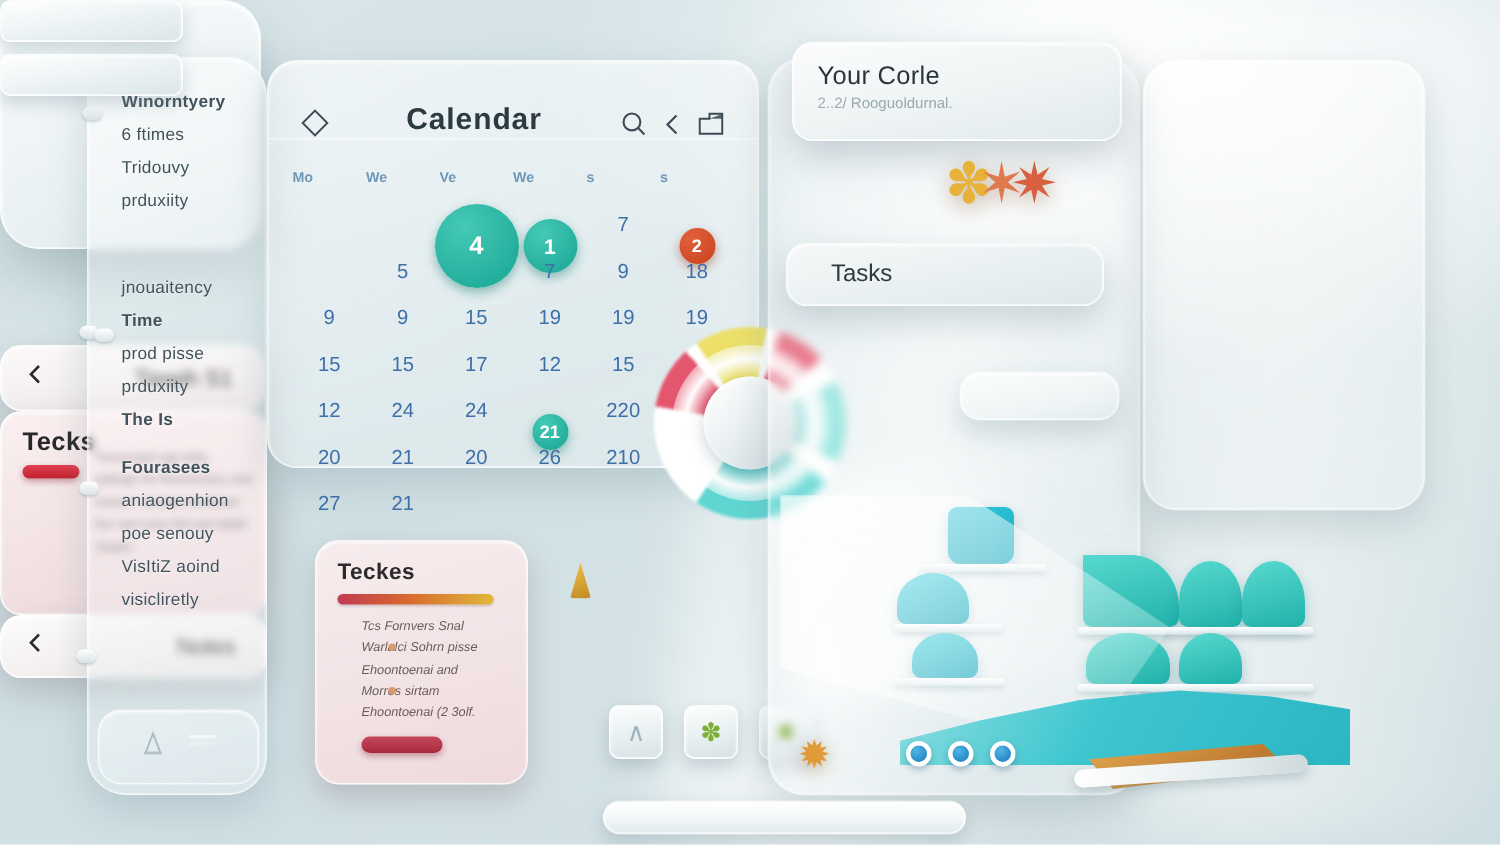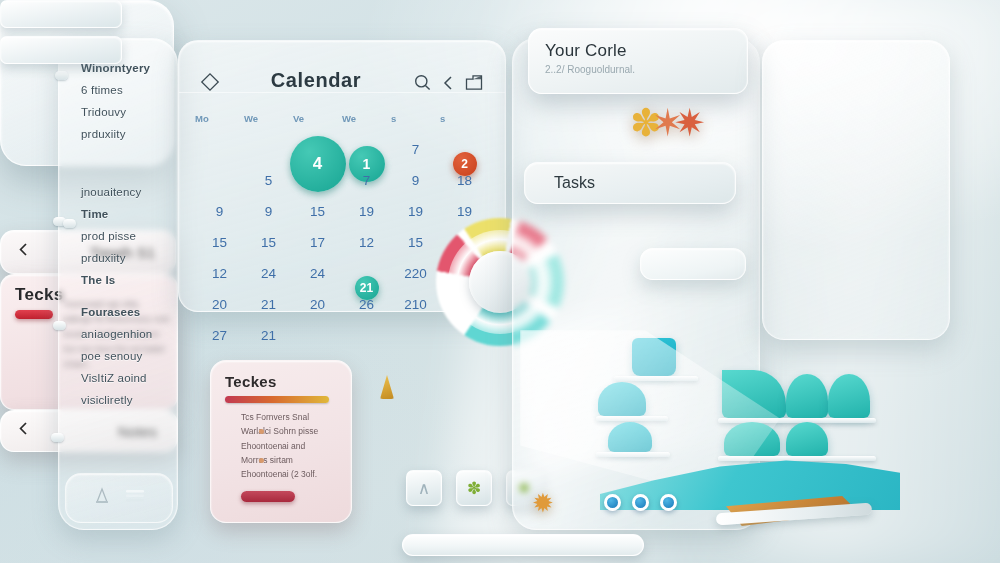--- a/index.html
+++ b/index.html
@@ -94,21 +94,21 @@
   
   #teckes-card {
     left: 210px; top: 360px; width: 142px; height: 163px; border-radius: 16px;
     background: linear-gradient(165deg, #f7eced 0%, #f2e3e5 55%, #eedadc 100%);
     border: 1px solid rgba(255,255,255,0.7);
     box-shadow: 0 9px 20px rgba(130,105,110,.3), inset 0 1px 2px rgba(255,255,255,.9);
   }
   #teckes-title { font-size: 15px; font-weight: bold; color: #2e2b2c; margin: 12px 0 0 14px; letter-spacing: .3px; }
   #teckes-bar { margin: 6px 0 8px 14px; width: 104px; height: 7px; border-radius: 4px;
     background: linear-gradient(90deg,#c23a52,#d8692f 45%,#e0b83a 100%); box-shadow: 0 1px 2px rgba(0,0,0,.2); }
-  .teckes-line { font-size: 8.5px; color: #6c5b5e; margin: 2px 0 0 30px; line-height: 1.45; }
+  .teckes-line { font-size: 8.5px; color: #6c5b5e; margin: 2px 0 0 30px; line-height: 1.45; font-style: italic; }
   .teckes-line.bullet::before {
     content: ""; position: absolute; left: 18px; margin-top: 4px;
     width: 5px; height: 5px; border-radius: 50%; background: #d99a6c;
   }
   .teckes-line.bullet { position: relative; }
   #teckes-btn { margin: 10px 0 0 30px; width: 54px; height: 11px; border-radius: 6px;
     background: linear-gradient(180deg,#c4495c,#a8293d); box-shadow: 0 2px 4px rgba(120,30,45,.4); }
 
   
   #donut-widget {

